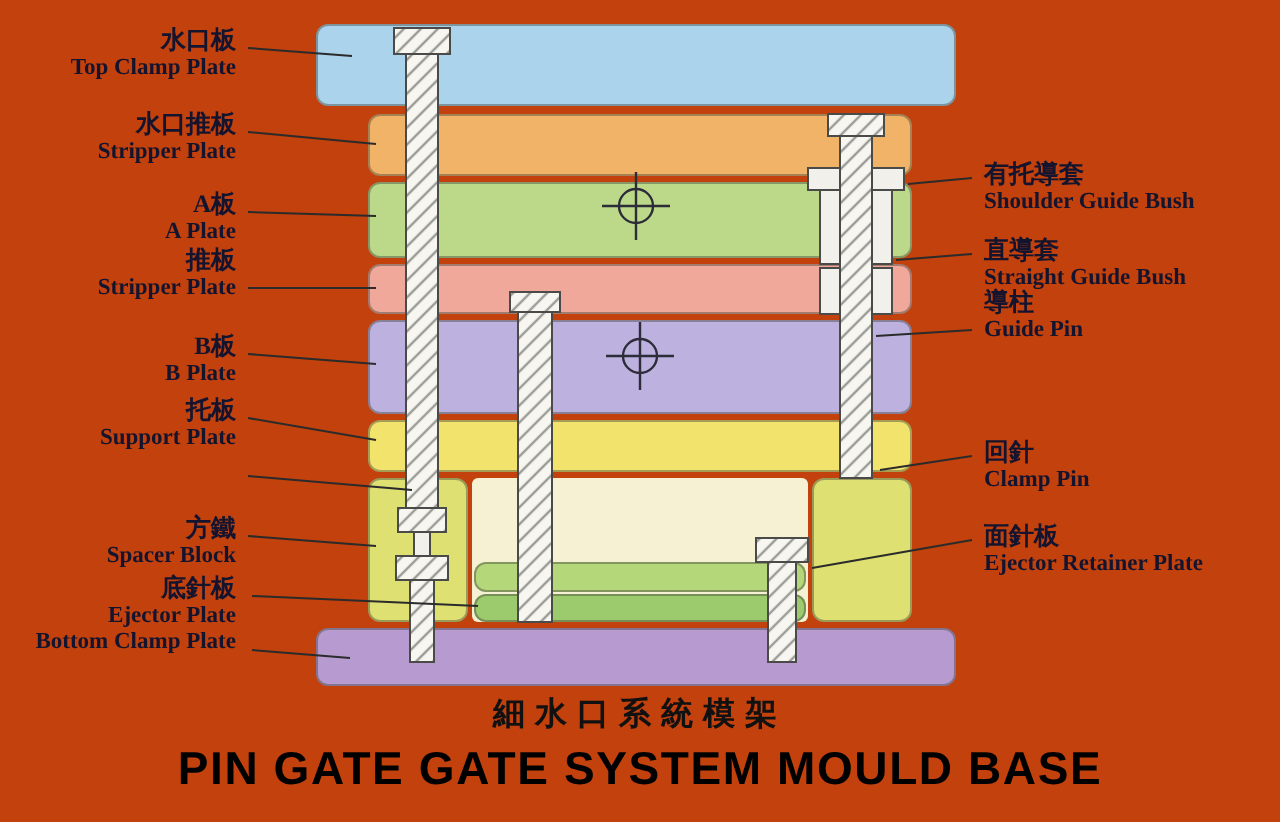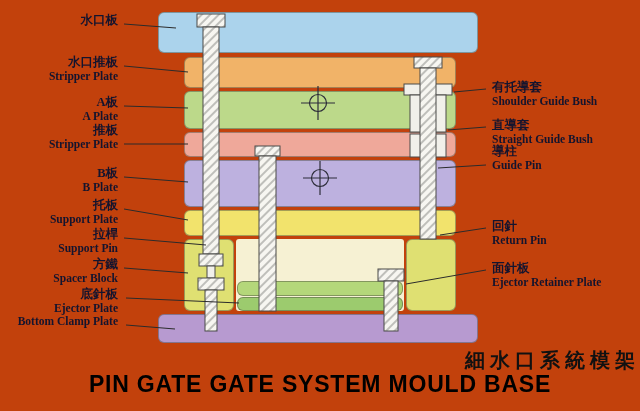--- a/index.html
+++ b/index.html
@@ -17,22 +17,22 @@
   .part    { fill:#f1f0ea; stroke:#4a4a48; stroke-width:1; }
   .hatched { fill:url(#hatch); stroke:#4a4a48; stroke-width:1; }
   .leader  { stroke:#2b2b2b; stroke-width:1; }
   .cross   { stroke:#2d2d3a; stroke-width:1.2; fill:none; }
   .lbl { position:absolute; color:#14142e; line-height:14px; white-space:nowrap; }
   .lbl.left  { right:522px; text-align:right; }
   .lbl.right { left:492px;  text-align:left; }
   .lbl .cn { font-size:12.5px; font-weight:700; }
   .lbl .en { font-size:11.5px; font-weight:700; }
   .title-cn {
-    position:absolute; left:0; right:0; top:347px; text-align:right;
-    font-size:20px; font-weight:700; letter-spacing:5px; color:#111;
+    position:absolute; left:0; right:0; top:347px; text-align:center;
+    font-size:16px; font-weight:700; letter-spacing:5px; color:#111;
   }
   .title-en {
     position:absolute; left:0; right:0; top:371px; text-align:center;
     font-family:"Liberation Sans", sans-serif;
     font-size:23px; font-weight:700; letter-spacing:0.8px; color:#000;
   }
 </style>
 </head>
 <body>
 
@@ -116,44 +116,41 @@
       <line x1="486" y1="89" x2="454" y2="92"></line>
       <line x1="486" y1="127" x2="448" y2="130"></line>
       <line x1="486" y1="165" x2="438" y2="168"></line>
       <line x1="486" y1="228" x2="440" y2="235"></line>
       <line x1="486" y1="270" x2="406" y2="284"></line>
     </g>
   </svg>
 
   <div class="lbl left" style="top:13px">
     <div class="cn">水口板</div>
+    <div class="en">Top Clamp Plate</div>
   </div>
   <div class="lbl left" style="top:55px">
     <div class="cn">水口推板</div>
     <div class="en">Stripper Plate</div>
   </div>
   <div class="lbl left" style="top:95px">
     <div class="cn">A板</div>
     <div class="en">A Plate</div>
   </div>
   <div class="lbl left" style="top:123px">
     <div class="cn">推板</div>
     <div class="en">Stripper Plate</div>
   </div>
   <div class="lbl left" style="top:166px">
     <div class="cn">B板</div>
     <div class="en">B Plate</div>
   </div>
   <div class="lbl left" style="top:198px">
     <div class="cn">托板</div>
     <div class="en">Support Plate</div>
-  </div>
-  <div class="lbl left" style="top:227px">
-    <div class="cn">拉桿</div>
-    <div class="en">Support Pin</div>
   </div>
   <div class="lbl left" style="top:257px">
     <div class="cn">方鐵</div>
     <div class="en">Spacer Block</div>
   </div>
   <div class="lbl left" style="top:287px">
     <div class="cn">底針板</div>
     <div class="en">Ejector Plate</div>
   </div>
   <div class="lbl left" style="top:314px">
@@ -167,21 +164,21 @@
   <div class="lbl right" style="top:118px">
     <div class="cn">直導套</div>
     <div class="en">Straight Guide Bush</div>
   </div>
   <div class="lbl right" style="top:144px">
     <div class="cn">導柱</div>
     <div class="en">Guide Pin</div>
   </div>
   <div class="lbl right" style="top:219px">
     <div class="cn">回針</div>
-    <div class="en">Return Pin</div>
+    <div class="en">Clamp Pin</div>
   </div>
   <div class="lbl right" style="top:261px">
     <div class="cn">面針板</div>
     <div class="en">Ejector Retainer Plate</div>
   </div>
 
   <div class="title-cn">細水口系統模架</div>
   <div class="title-en">PIN GATE GATE SYSTEM MOULD BASE</div>
 
 </div>

